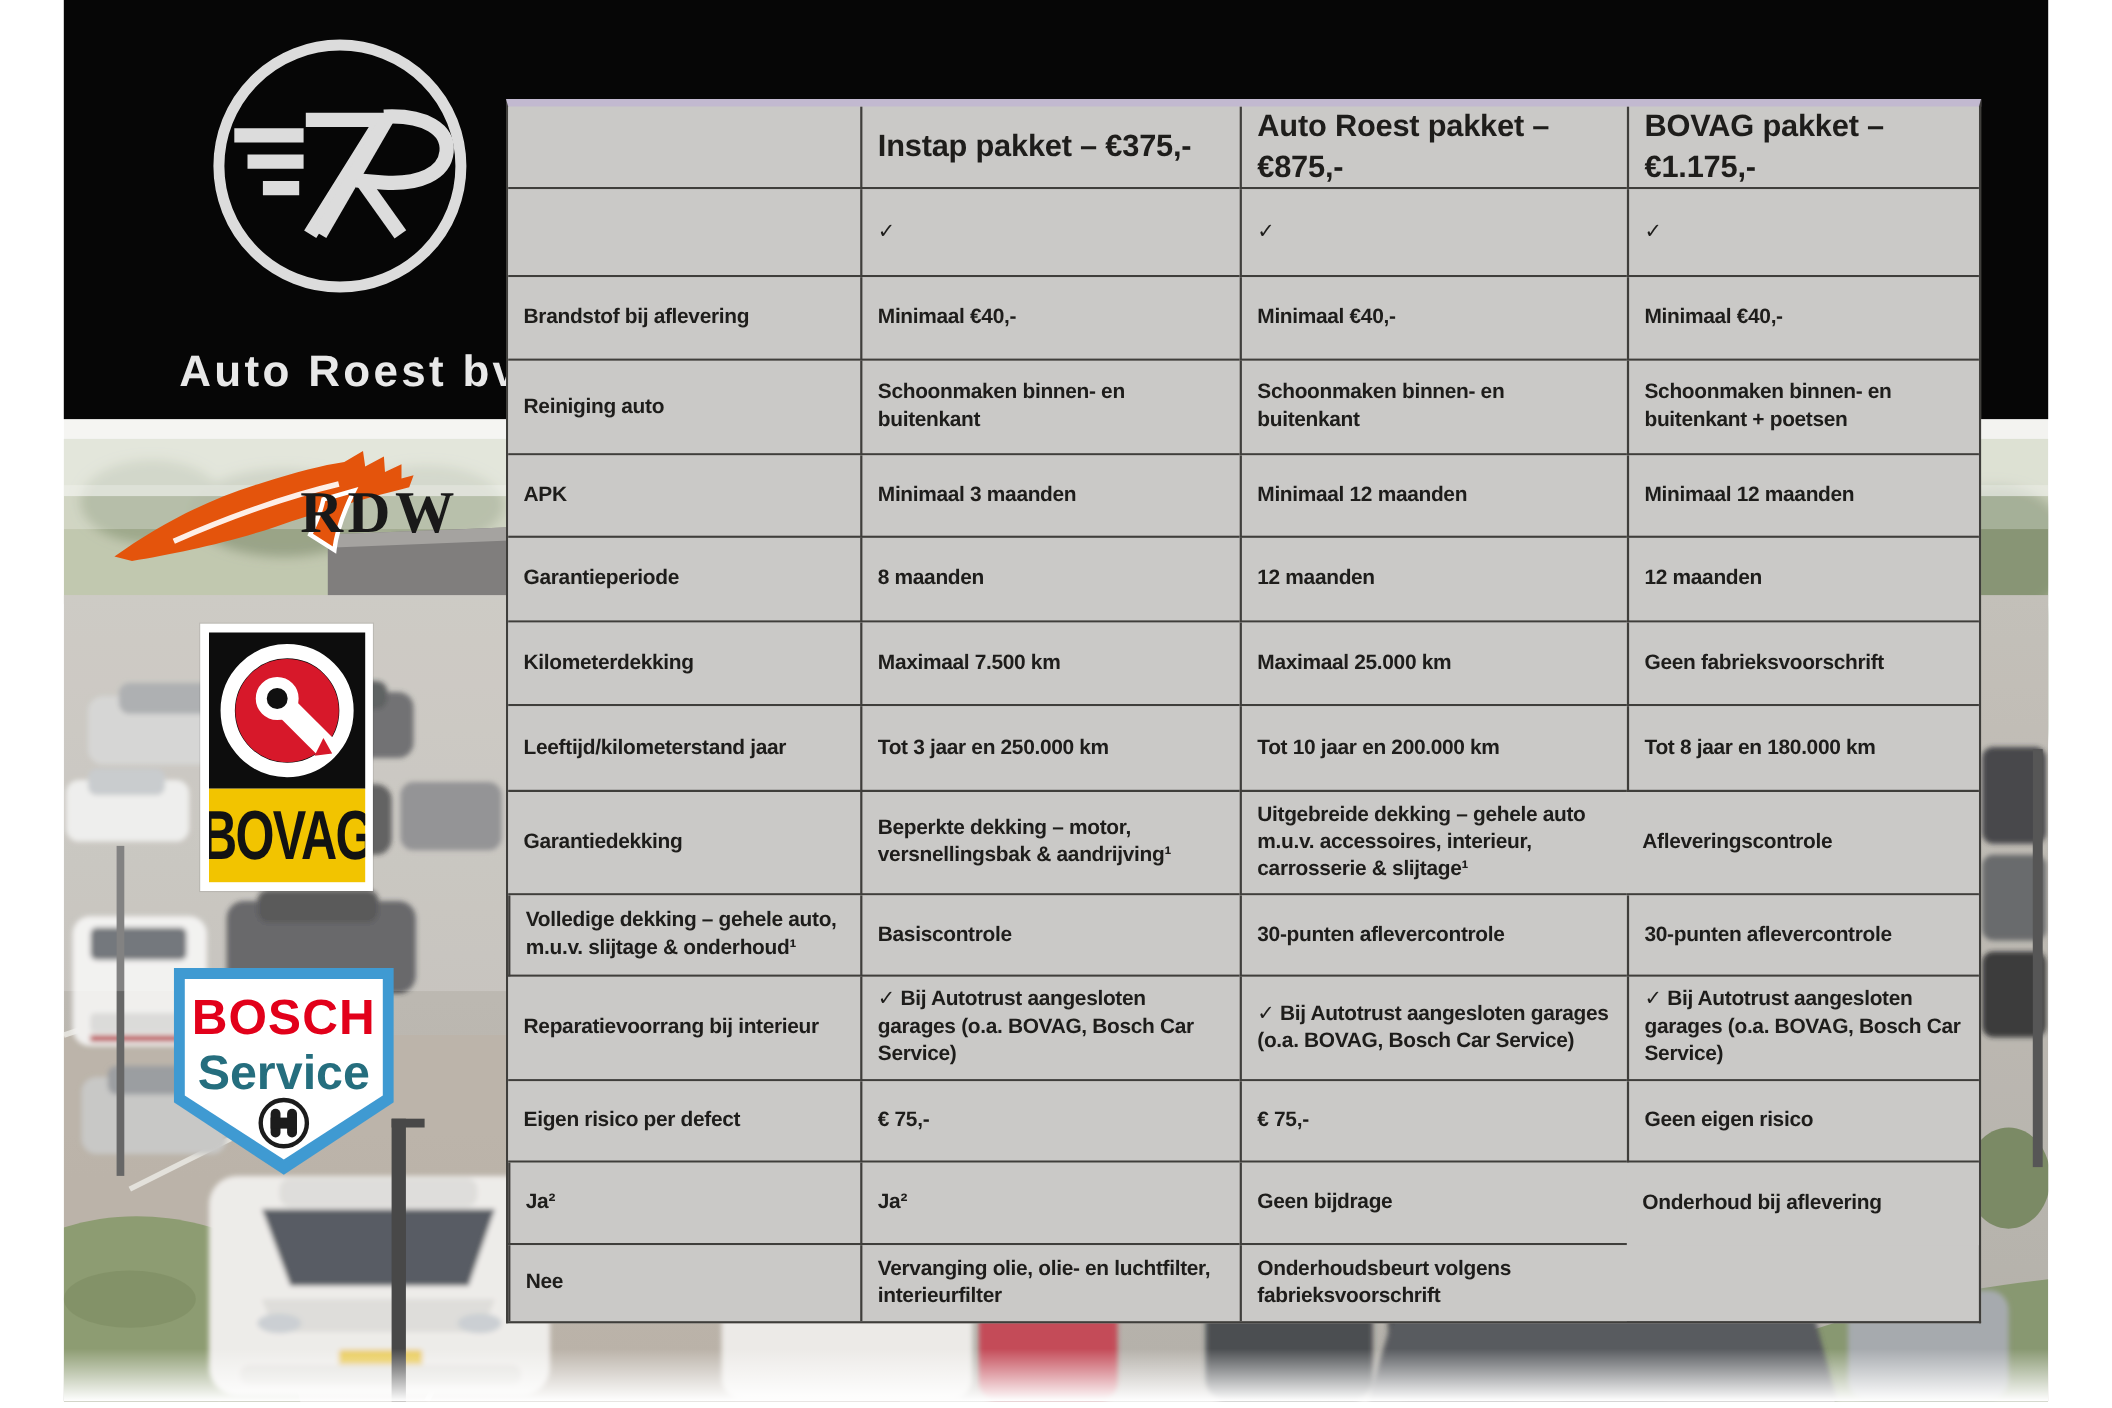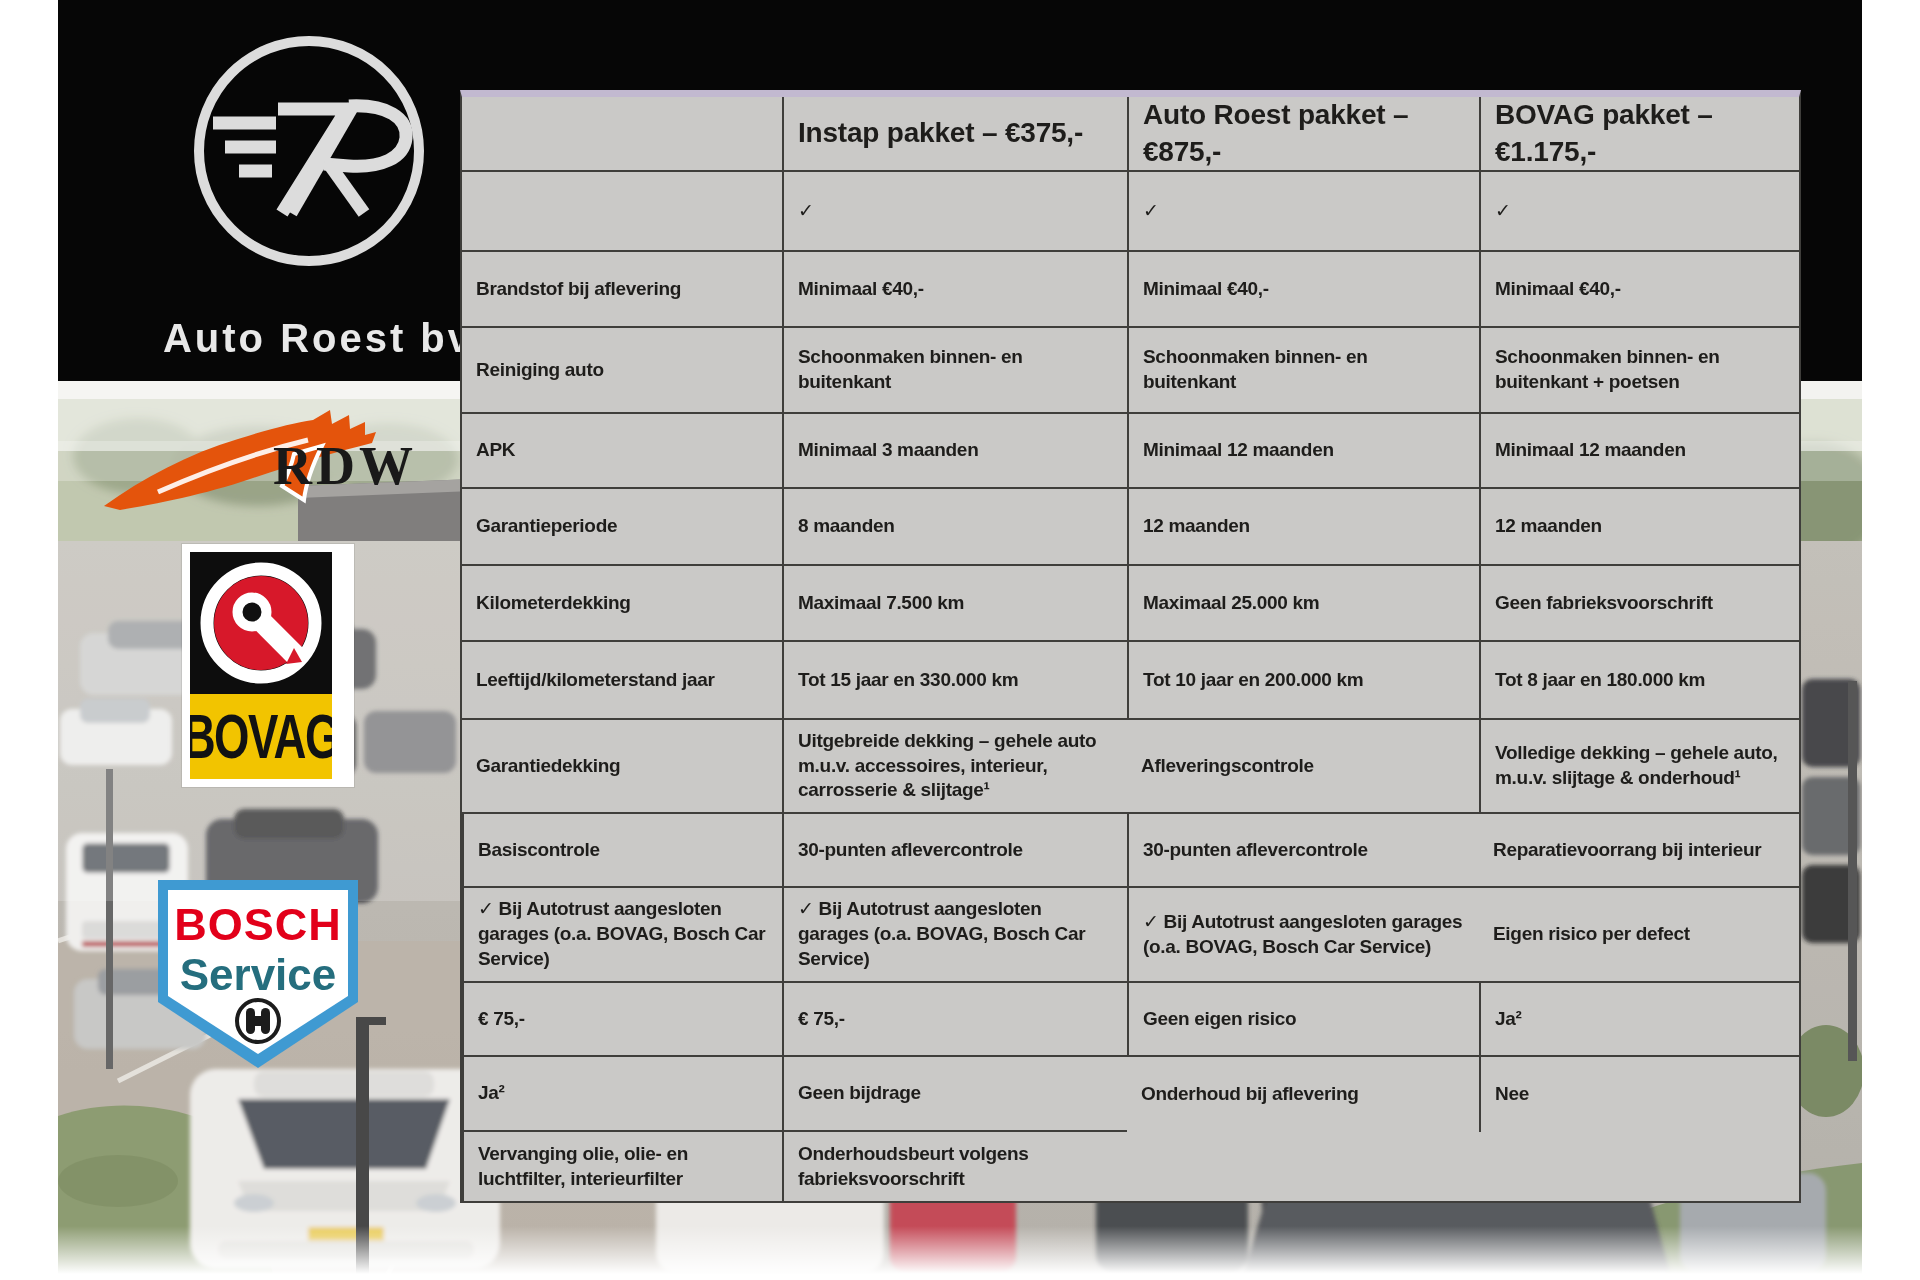--- a/index.html
+++ b/index.html
@@ -21,21 +21,21 @@
     text-align:center;color:#e8e8e8;font-weight:700;font-size:40px;
     letter-spacing:3px;white-space:nowrap;
   }
 
   
   .photo{position:absolute;left:58px;top:381px;width:1804px;height:893px;}
 
   
   .rdw{position:absolute;left:98px;top:408px;width:342px;height:104px;}
   .bovag{
-    position:absolute;left:182px;top:544px;width:172px;height:243px;
+    position:absolute;left:182px;top:567px;width:157px;height:243px;
     background:#ffffff;box-shadow:0 0 0 1px rgba(0,0,0,.08);
   }
   .bovag .emblem{position:absolute;left:8px;top:8px;width:142px;height:142px;background:#0d0d0d;}
   .bovag .bar{
     position:absolute;left:8px;top:150px;width:142px;height:85px;background:#f2c400;
     display:flex;align-items:center;justify-content:center;overflow:hidden;
   }
   .bovag .bar span{
     font-weight:700;font-size:60px;color:#121212;letter-spacing:-2px;
     transform:scaleX(.76) scaleY(1.05);transform-origin:center;
@@ -248,24 +248,25 @@
       <div class="cell vline">Minimaal 12 maanden</div>
       <div class="cell label">Garantieperiode</div>
       <div class="cell vline">8 maanden</div>
       <div class="cell vline">12 maanden</div>
       <div class="cell vline">12 maanden</div>
       <div class="cell label">Kilometerdekking</div>
       <div class="cell vline">Maximaal 7.500 km</div>
       <div class="cell vline">Maximaal 25.000 km</div>
       <div class="cell vline">Geen fabrieksvoorschrift</div>
       <div class="cell label">Leeftijd/kilometerstand jaar</div>
-      <div class="cell vline">Tot 15 jaar en 330.000 km</div>
+      <div class="cell vline">Tot 3 jaar en 250.000 km</div>
       <div class="cell vline">Tot 10 jaar en 200.000 km</div>
       <div class="cell vline">Tot 8 jaar en 180.000 km</div>
       <div class="cell label">Garantiedekking</div>
+      <div class="cell vline">Beperkte dekking – motor, versnellingsbak &amp; aandrijving¹</div>
       <div class="cell vline">Uitgebreide dekking – gehele auto m.u.v. accessoires, interieur, carrosserie &amp; slijtage¹</div>
       <div class="cell label">Afleveringscontrole</div>
       <div class="cell vline">Volledige dekking – gehele auto, m.u.v. slijtage &amp; onderhoud¹</div>
       <div class="cell vline">Basiscontrole</div>
       <div class="cell vline">30-punten aflevercontrole</div>
       <div class="cell vline">30-punten aflevercontrole</div>
       <div class="cell label">Reparatievoorrang bij interieur</div>
       <div class="cell vline">✓ Bij Autotrust aangesloten garages (o.a. BOVAG, Bosch Car Service)</div>
       <div class="cell vline">✓ Bij Autotrust aangesloten garages (o.a. BOVAG, Bosch Car Service)</div>
       <div class="cell vline">✓ Bij Autotrust aangesloten garages (o.a. BOVAG, Bosch Car Service)</div>

